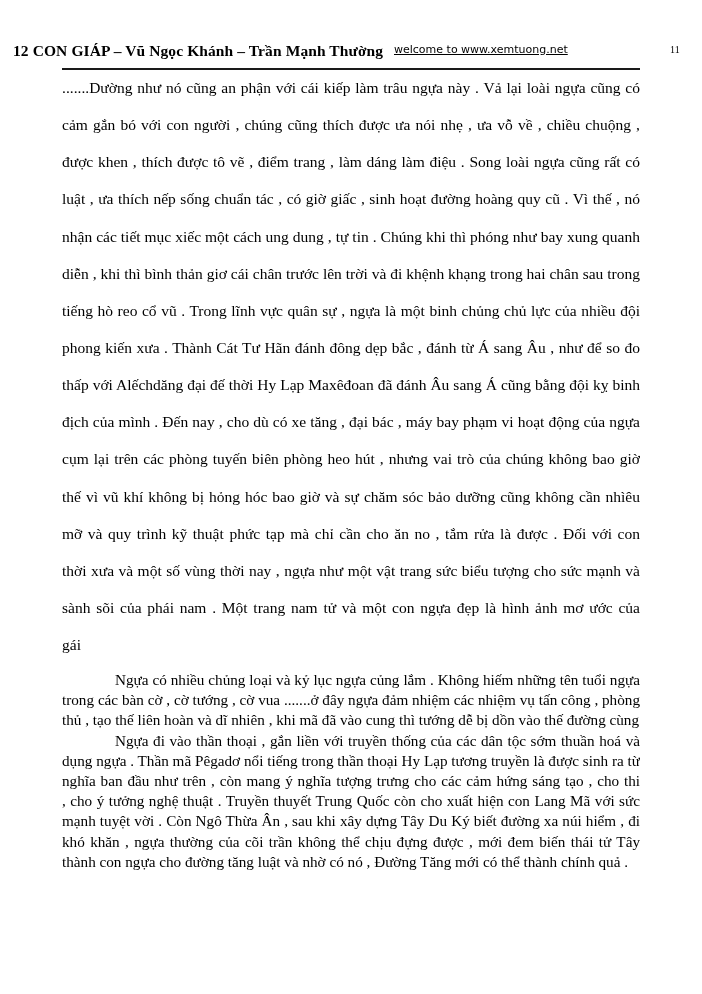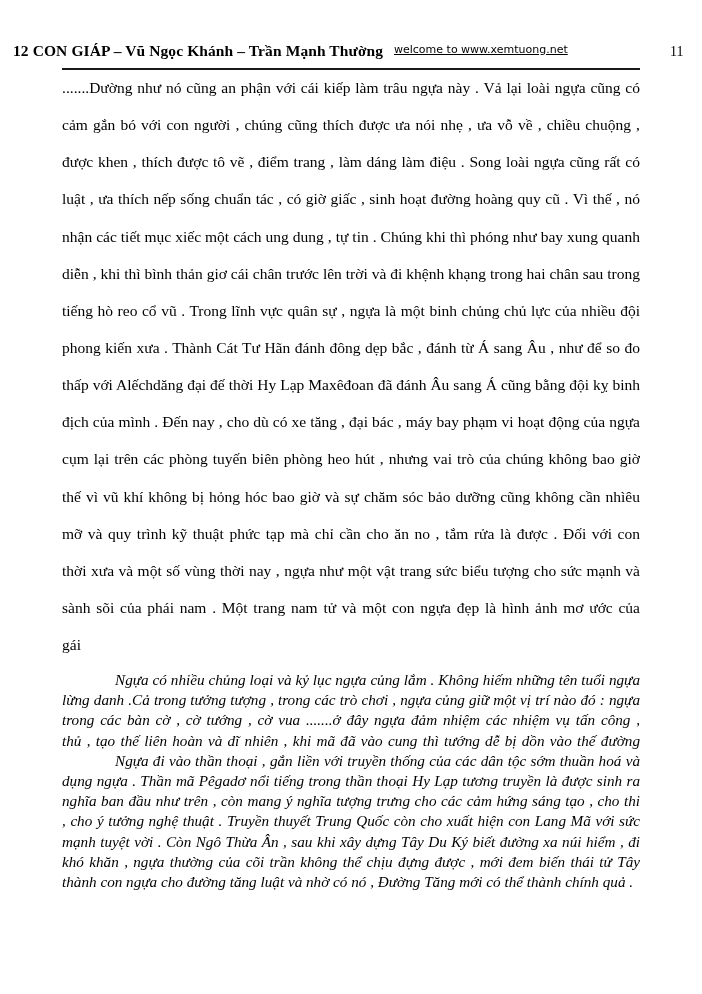--- a/index.html
+++ b/index.html
@@ -35,21 +35,21 @@
     font-size: 11px;
     text-decoration: underline;
     white-space: nowrap;
     color: #000000;
   }
   #page-number {
     position: absolute;
     left: 670px;
     top: 44px;
     font-family: "Liberation Serif", serif;
-    font-size: 14px;
+    font-size: 10px;
     white-space: nowrap;
   }
   #header-rule {
     position: absolute;
     left: 62px;
     top: 68px;
     width: 578px;
     height: 2px;
     background: #1a1a1a;
   }
@@ -76,21 +76,20 @@
   }
   .para-narrow {
     position: relative;
     font-family: "Liberation Serif", serif;
     font-size: 15.2px;
     color: #000000;
   }
   .para-narrow .line {
     line-height: 20.2px;
     height: 20.2px;
-    font-style: italic;
   }
   .line {
     text-align: justify;
     text-align-last: justify;
     white-space: normal;
     overflow: hidden;
   }
   .line-last {
     text-align-last: left;
   }
@@ -126,21 +125,20 @@
       <div class="line">thế vì vũ khí không bị hỏng hóc bao giờ và sự chăm sóc bảo dưỡng cũng không cần nhìêu dầu</div>
       <div class="line">mỡ và quy trình kỹ thuật phức tạp mà chỉ cần cho ăn no , tắm rửa là được . Đối với con người</div>
       <div class="line">thời xưa và một số vùng thời nay , ngựa như một vật trang sức biểu tượng cho sức mạnh và sự</div>
       <div class="line">sành sõi của phái nam . Một trang nam tử và một con ngựa đẹp là hình ảnh mơ ước của nhiều cô</div>
       <div class="line line-last">gái</div>
     </div>
 
   <div id="block-single">
     <div class="para-narrow indent-first">
         <div class="line">Ngựa có nhiều chủng loại và kỷ lục ngựa củng lắm . Không hiếm những tên tuổi ngựa</div>
-        <div class="line">lừng danh .Cả trong tưởng tượng , trong các trò chơi , ngựa củng giữ một vị trí nào đó : ngựa</div>
         <div class="line">trong các bàn cờ , cờ tướng , cờ vua .......ở đây ngựa đảm nhiệm các nhiệm vụ tấn công , phòng</div>
         <div class="line line-last">thủ , tạo thế liên hoàn và dĩ nhiên , khi mã đã vào cung thì tướng dễ bị dồn vào thế đường cùng</div>
       </div>
     <div class="para-narrow indent-first">
         <div class="line">Ngựa đi vào thần thoại , gắn liền với truyền thống của các dân tộc sớm thuần hoá và sử</div>
         <div class="line">dụng ngựa . Thần mã Pêgadơ nổi tiếng trong thần thoại Hy Lạp tương truyền là được sinh ra từ</div>
         <div class="line">nghĩa ban đầu như trên , còn mang ý nghĩa tượng trưng cho các cảm hứng sáng tạo , cho thi hứng</div>
         <div class="line">, cho ý tưởng nghệ thuật . Truyền thuyết Trung Quốc còn cho xuất hiện con Lang Mã với sức</div>
         <div class="line">mạnh tuyệt vời . Còn Ngô Thừa Ân , sau khi xây dựng Tây Du Ký biết đường xa núi hiểm , đi lại</div>
         <div class="line">khó khăn , ngựa thường của cõi trần không thể chịu đựng được , mới đem biến thái tử Tây Long</div>

